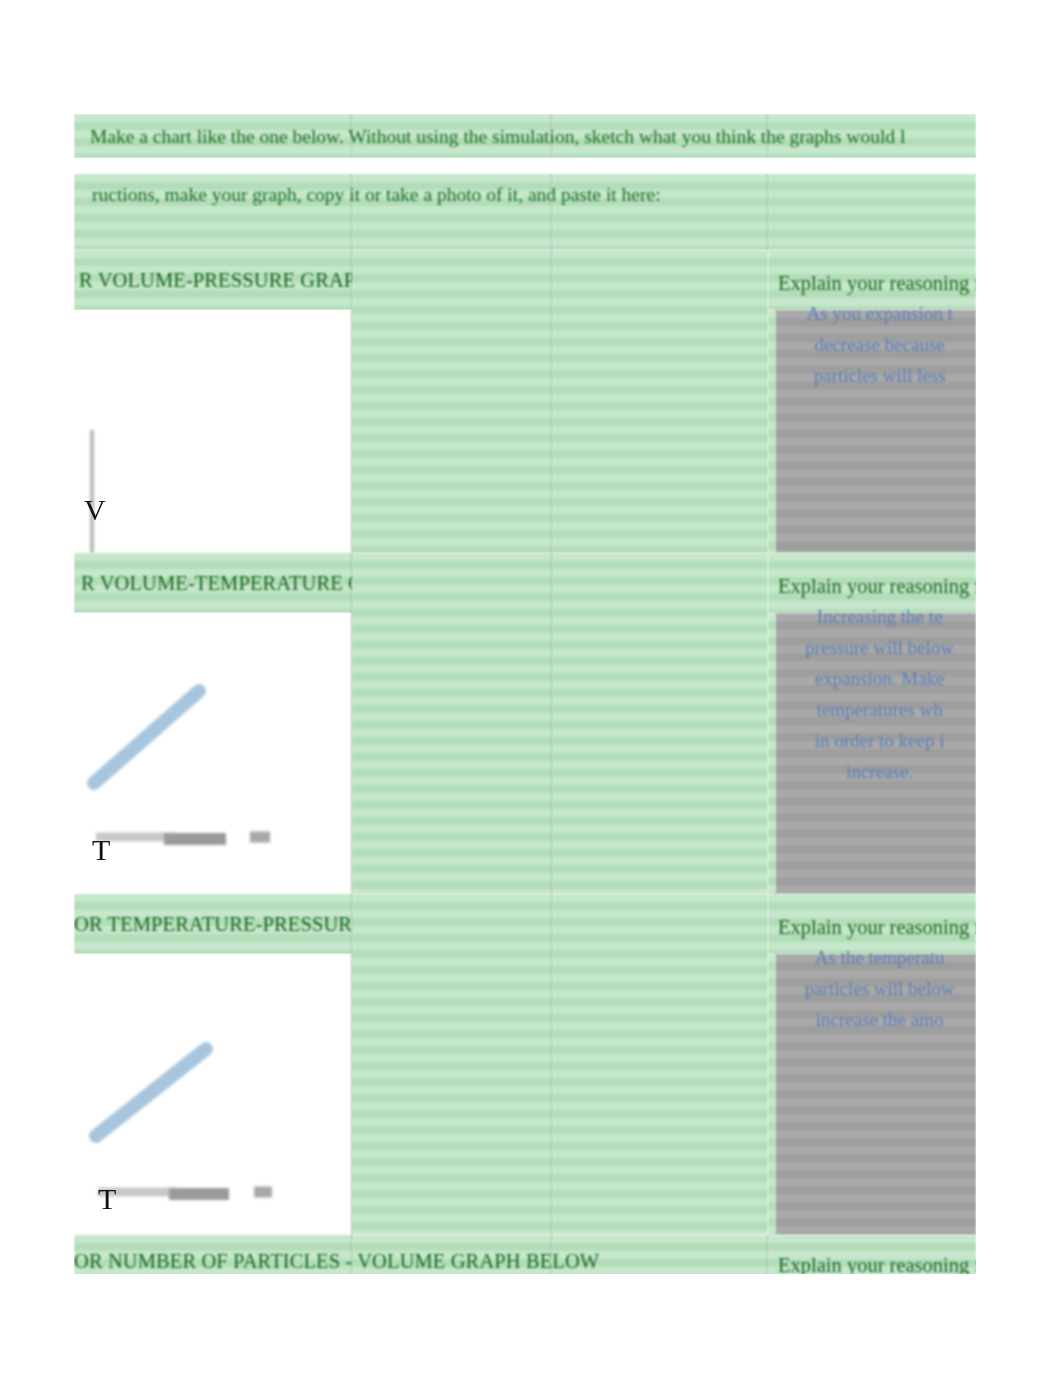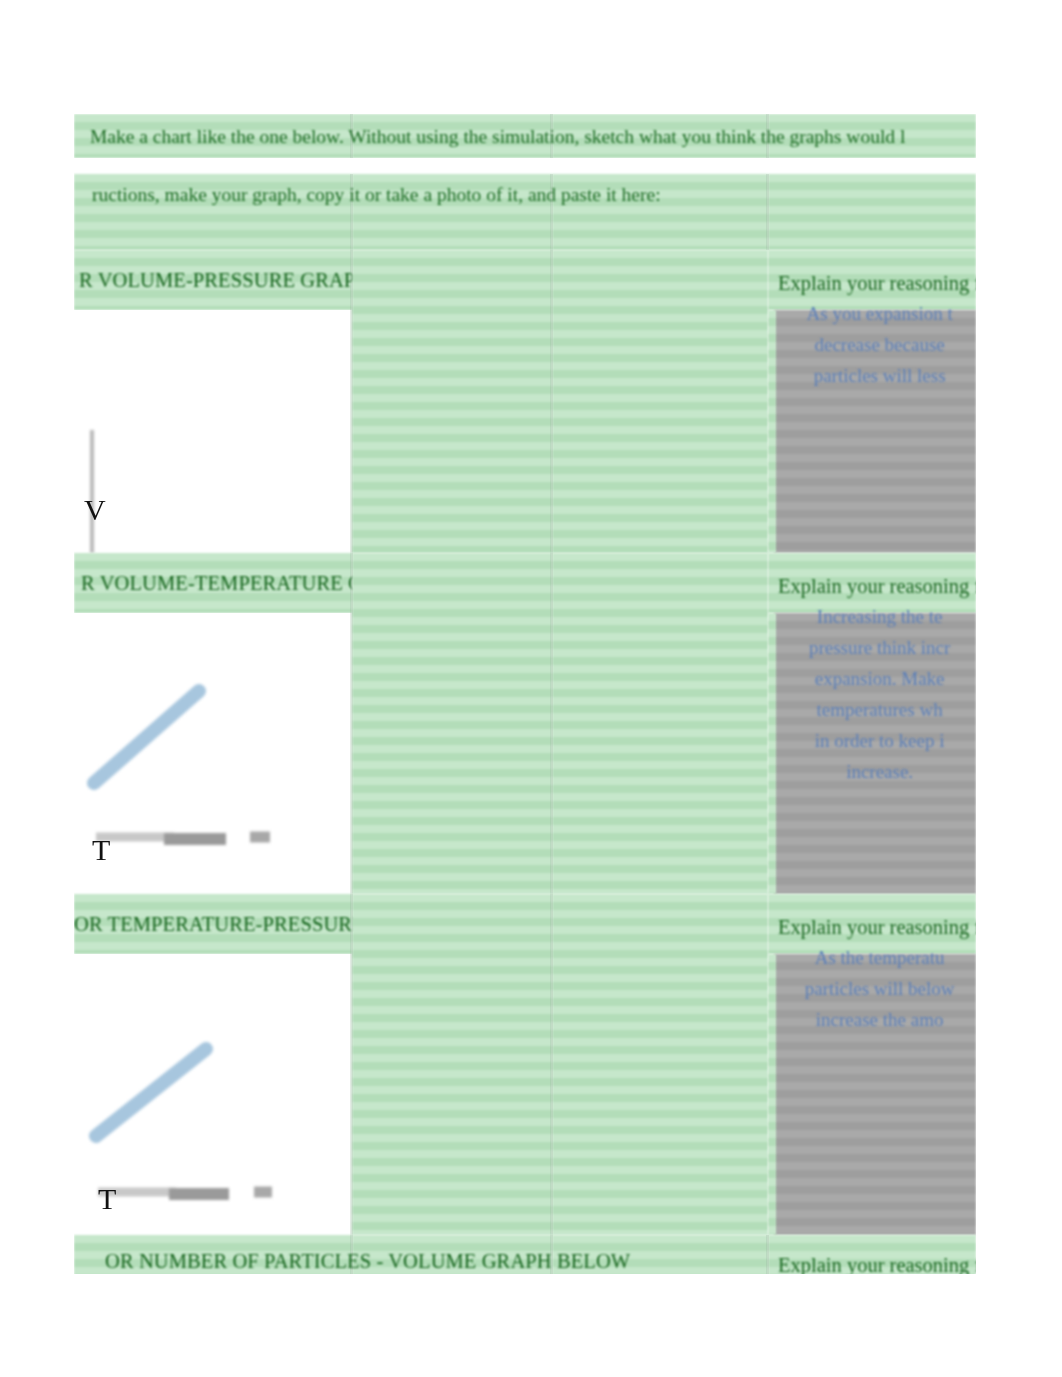--- a/index.html
+++ b/index.html
@@ -228,21 +228,21 @@
       <div class="cell col-b stripe-green soft"></div>
       <div class="cell col-c stripe-green soft"></div>
 
       <div class="cell col-d">
         <div class="stripe-green soft" style="position:absolute;left:0;top:0;width:100%;height:60px;"></div>
         <div class="stripe-gray soft" style="position:absolute;left:6px;top:60px;width:202px;height:281px;"></div>
         <div class="stripe-green soft" style="position:absolute;left:0;top:60px;width:8px;height:281px;"></div>
         <div style="position:absolute; left:10px; top:18px;">
           <span class="reason-head soft">Explain your reasoning f</span>
           <span class="reason-line soft">Increasing the te</span>
-          <span class="reason-line soft">pressure think incr</span>
+          <span class="reason-line soft">pressure will below</span>
           <span class="reason-line soft">expansion. Make</span>
           <span class="reason-line soft">temperatures wh</span>
           <span class="reason-line soft">in order to keep i</span>
           <span class="reason-line soft">increase.</span>
         </div>
       </div>
 
       <div class="seam" style="left:276px;"></div>
       <div class="seam" style="left:476px;"></div>
     </div>
@@ -283,19 +283,19 @@
     </div>
 
     <div class="row" style="top:1121px; height:56px;">
       <div class="cell col-a stripe-green soft"></div>
       <div class="cell col-b stripe-green soft"></div>
       <div class="cell col-c stripe-green soft"></div>
       <div class="cell col-d stripe-green soft"></div>
       <div class="seam" style="left:276px;"></div>
       <div class="seam" style="left:476px;"></div>
       <div class="seam" style="left:692px;"></div>
-      <span class="heading-text soft" style="left:0px; top:15px;padding-left:31px;">OR NUMBER OF PARTICLES - VOLUME GRAPH BELOW</span>
+      <span class="heading-text soft" style="left:0px; top:15px;">OR NUMBER OF PARTICLES - VOLUME GRAPH BELOW</span>
       <span class="reason-head soft" style="position:absolute; left:704px; top:15px;">Explain your reasoning f</span>
     </div>
 
   </div>
 
 </div>
 
 </body></html>

